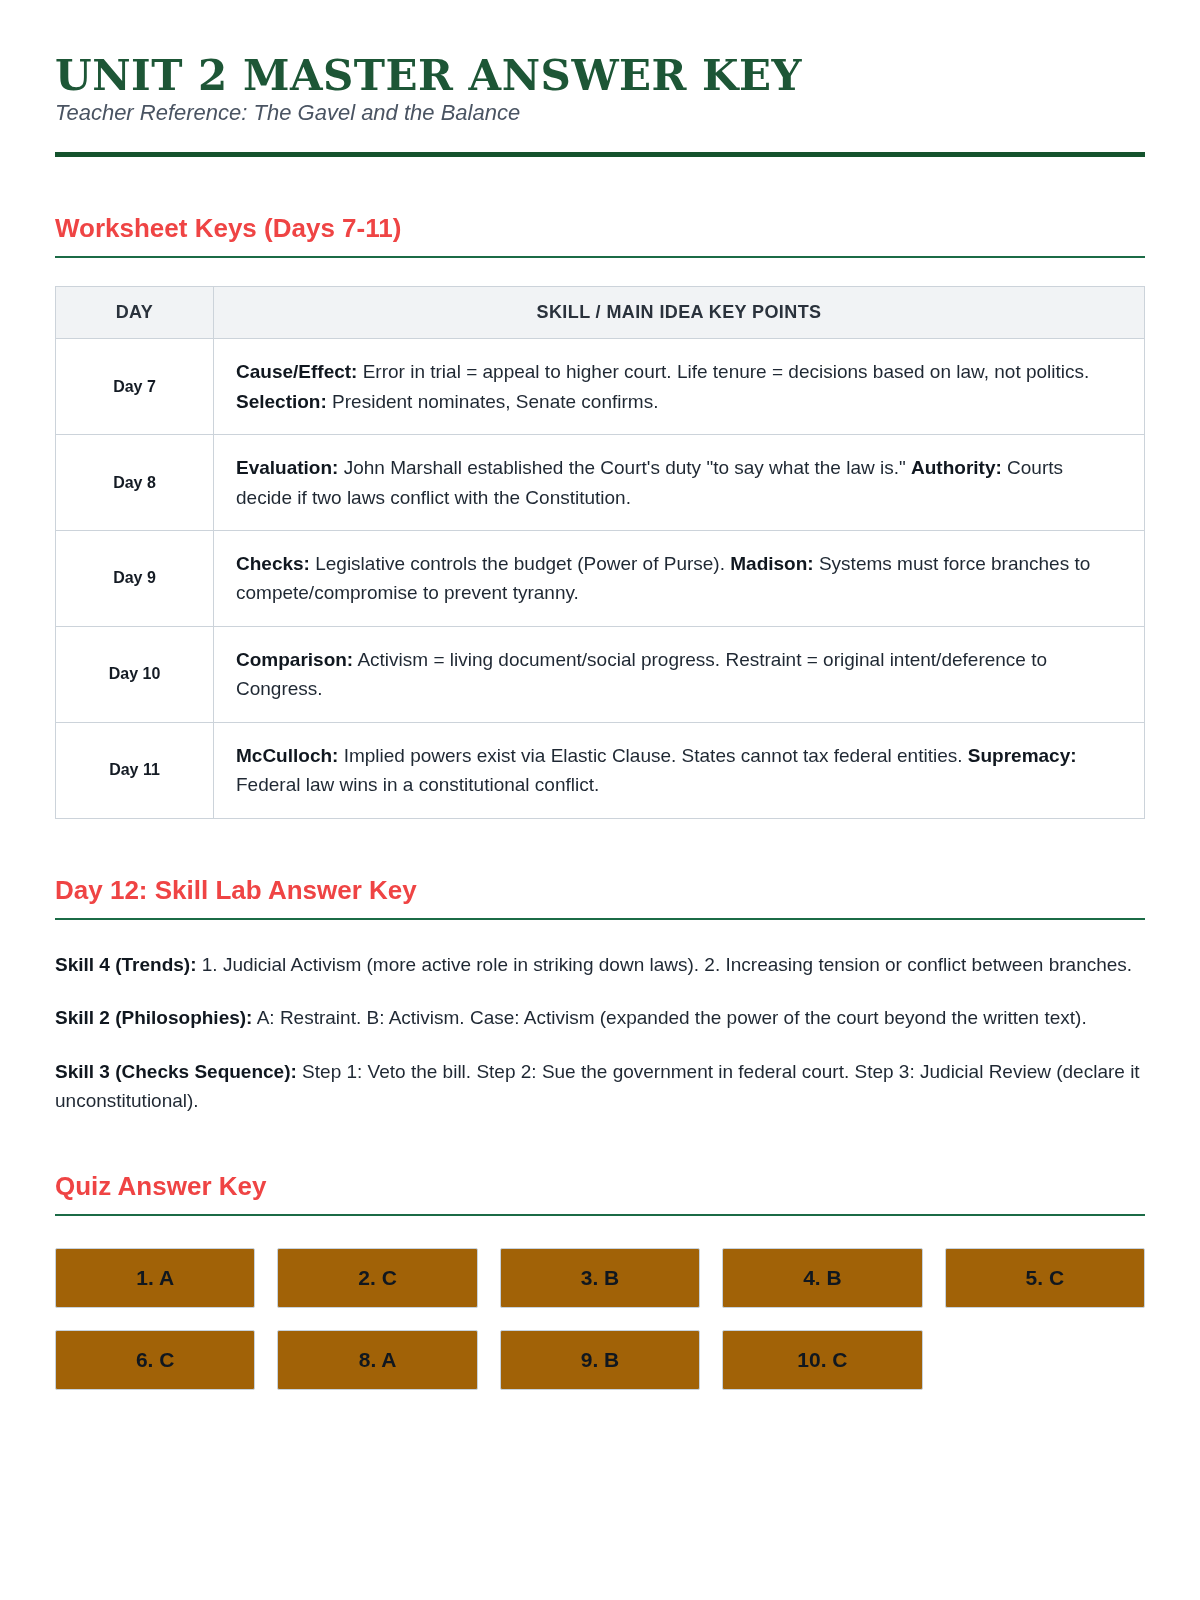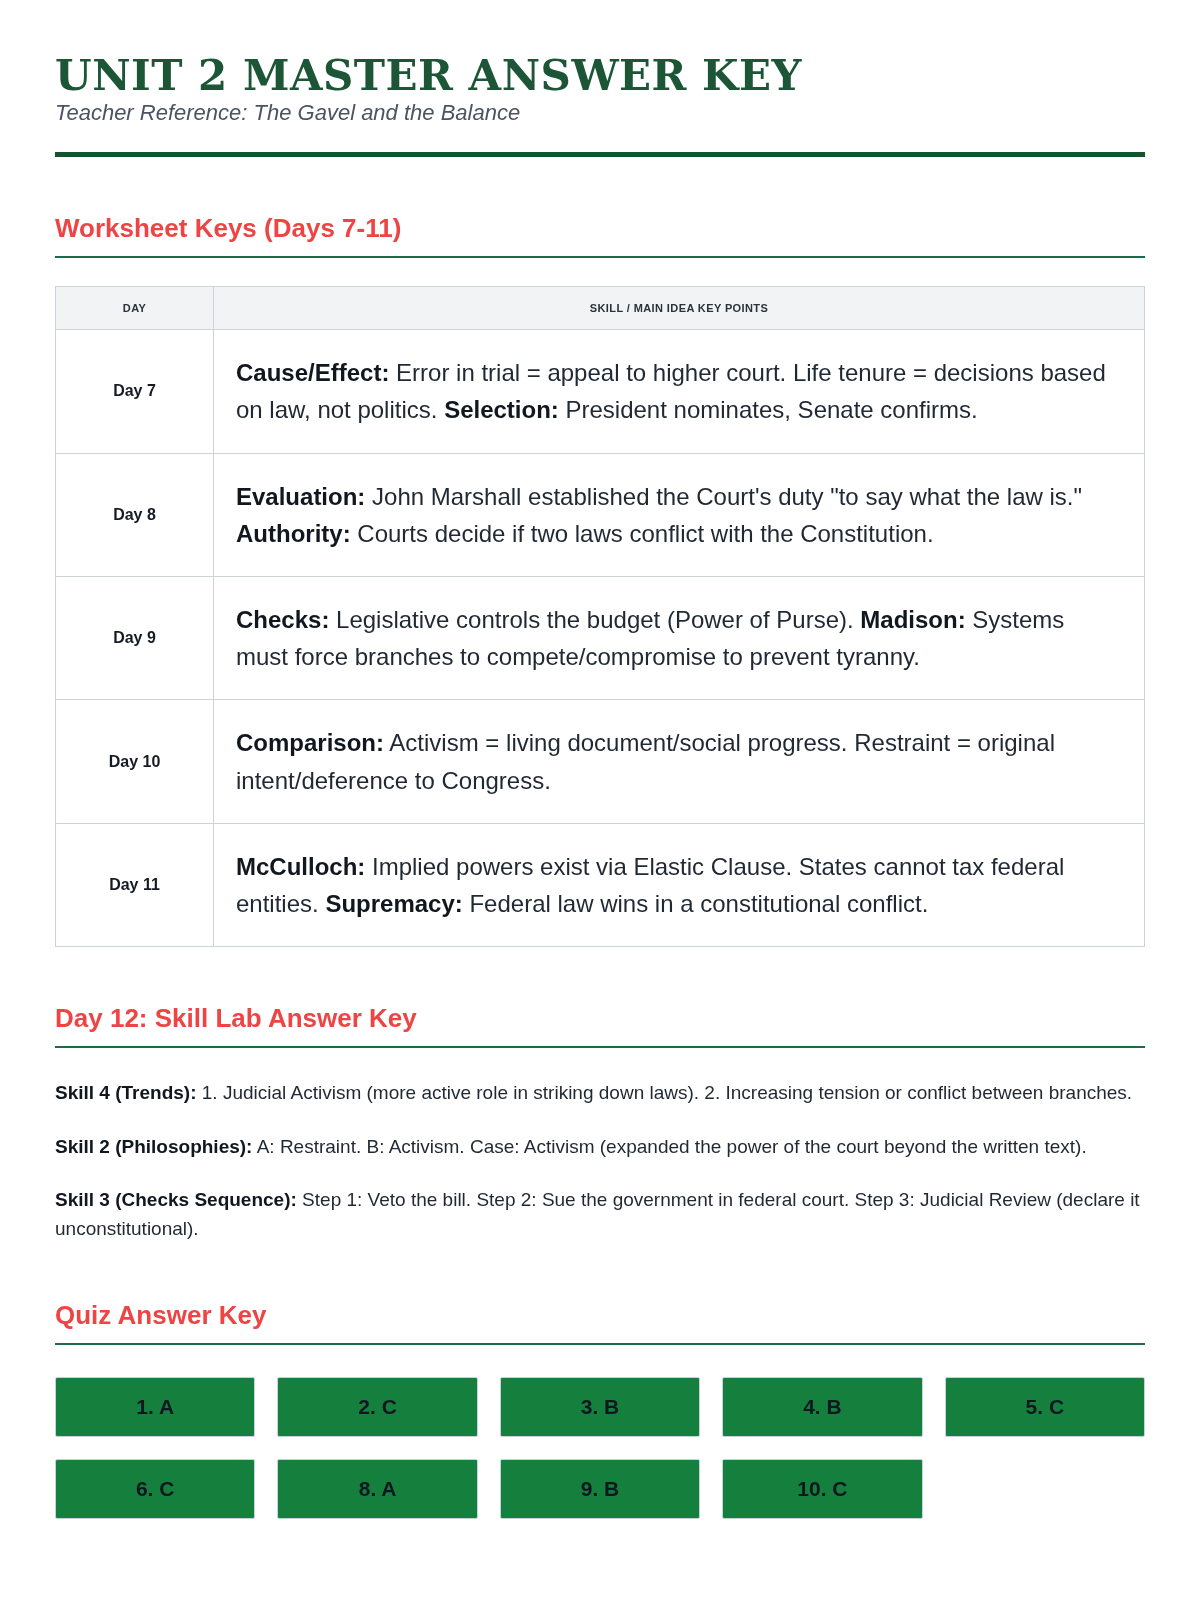--- a/index.html
+++ b/index.html
@@ -62,21 +62,21 @@
     margin-top: 28px;
     width: 100%;
     border-collapse: collapse;
     border: 1px solid #ccd3da;
   }
 
   table.key-table th {
     background: #f1f3f5;
     border: 1px solid #ccd3da;
     padding: 15px 20px;
-    font-size: 11px;
+    font-size: 18px;
     font-weight: 700;
     letter-spacing: 0.4px;
     color: #2a323c;
     text-align: center;
   }
 
   table.key-table td {
     border: 1px solid #ccd3da;
     vertical-align: middle;
   }
@@ -84,22 +84,22 @@
   td.day-cell {
     width: 158px;
     text-align: center;
     font-weight: 700;
     font-size: 16px;
     color: #141b24;
     padding: 20px 10px;
   }
 
   td.content-cell {
-    padding: 24px 22px;
-    font-size: 24px;
+    padding: 18px 22px;
+    font-size: 19px;
     line-height: 1.55;
     color: #1f2833;
   }
 
   td.content-cell strong { color: #10171f; }
 
   
   .skill-paragraph {
     margin-top: 24px;
     font-size: 19px;
@@ -112,21 +112,21 @@
   
   .quiz-grid {
     margin-top: 32px;
     display: grid;
     grid-template-columns: repeat(5, 1fr);
     gap: 22px;
   }
 
   .answer-box {
     border: 1px solid #c7d2dd;
-    background: #15803d;
+    background: #a16207;
     padding: 17px 10px;
     text-align: center;
     font-size: 21px;
     font-weight: 700;
     color: #10171f;
     border-radius: 2px;
   }
 </style>
 </head>
 <body>

